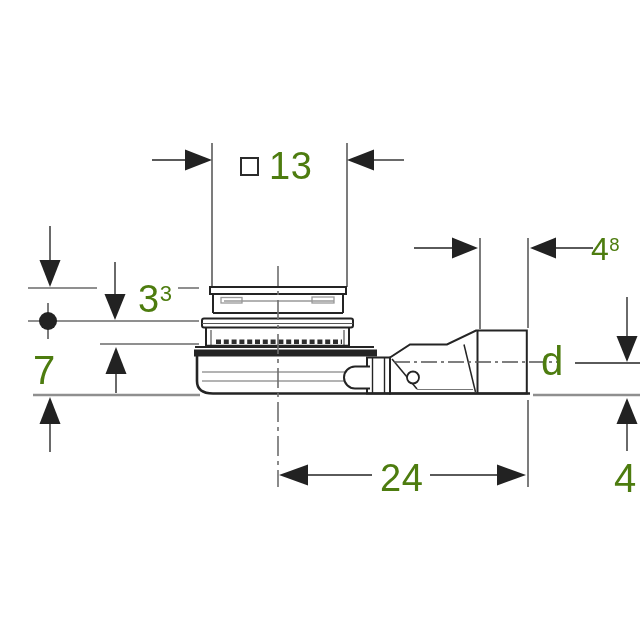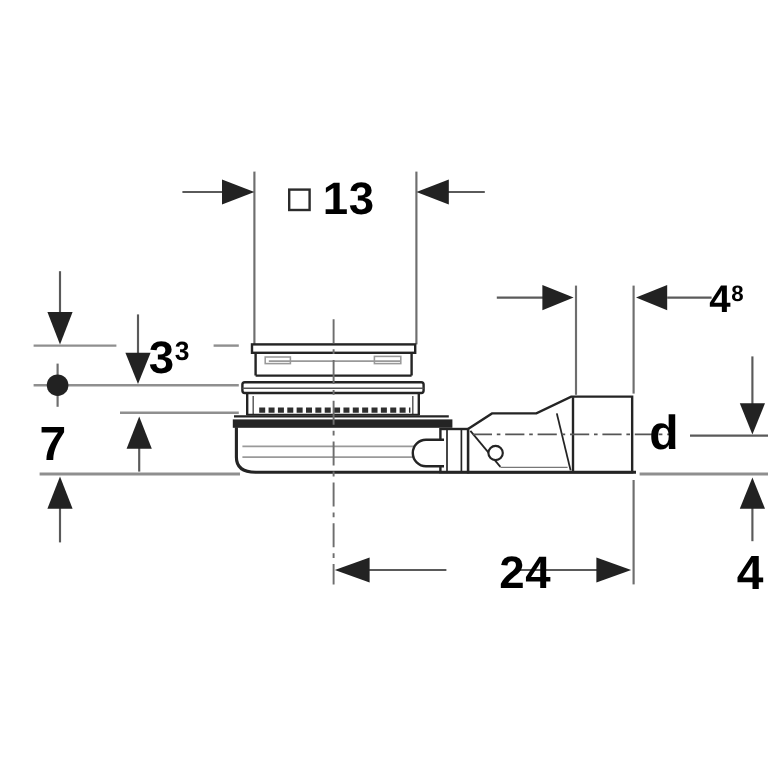--- a/index.html
+++ b/index.html
@@ -1,19 +1,19 @@
 <!DOCTYPE html>
 <html><head>
 <meta charset="utf-8">
 <style>
   html,body{margin:0;padding:0;background:#ffffff;}
   #stage{position:relative;width:640px;height:640px;background:#ffffff;overflow:hidden;
          font-family:"Liberation Sans","DejaVu Sans",sans-serif;}
   #stage svg{position:absolute;left:0;top:0;}
-  .lbl{position:absolute;color:#000000;line-height:1;white-space:nowrap;letter-spacing:0.5px;font-weight:bold;}
+  .lbl{position:absolute;color:#4d7c0f;line-height:1;white-space:nowrap;letter-spacing:0.5px;}
   .sup{font-size:0.58em;vertical-align:0.5em;letter-spacing:0;}
   .sqwrap{display:flex;align-items:center;gap:10px;}
   .square-glyph{display:inline-block;width:15px;height:15px;border:2.5px solid #2b2b2b;}
 </style>
 </head>
 <body>
 
 <div id="stage">
 
 <svg width="640" height="640" viewBox="0 0 640 640">
@@ -110,27 +110,27 @@
     <circle cx="48" cy="321" r="9"></circle>
   </g>
 </svg>
 
   <div class="lbl sqwrap" style="left:240px;top:147px;font-size:38px;">
     <span class="square-glyph"></span>
     <span>13</span>
   </div>
 
 
-  <div class="lbl" style="left:124px;top:280px;font-size:38px;">
+  <div class="lbl" style="left:138px;top:280px;font-size:38px;">
     <span>3</span><span class="sup">3</span>
   </div>
 
   <div class="lbl" style="left:33px;top:350px;font-size:40px;">7</div>
 
-  <div class="lbl" style="left:380px;top:459px;font-size:38px;margin-left:36px;">24</div>
+  <div class="lbl" style="left:380px;top:459px;font-size:38px;">24</div>
 
   <div class="lbl" style="left:591px;top:233px;font-size:32px;text-align:right;">
     <span>4</span><span class="sup">8</span>
   </div>
 
   <div class="lbl" style="left:541px;top:341px;font-size:40px;">d</div>
 
   <div class="lbl" style="left:614px;top:458px;font-size:40px;">4</div>
 
 </div>

